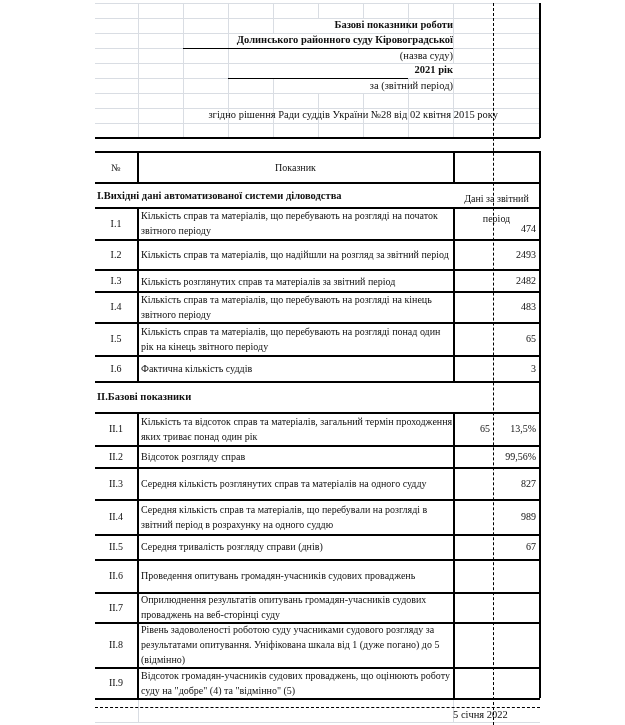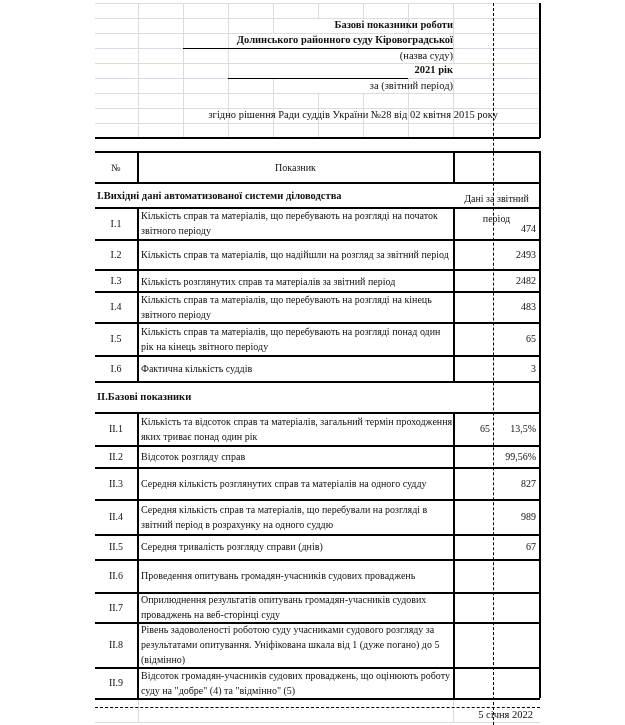--- a/index.html
+++ b/index.html
@@ -5,21 +5,21 @@
   html, body { margin:0; padding:0; background:#ffffff; }
   body { width:625px; height:725px; position:relative; overflow:hidden;
          font-family:"Liberation Serif", "DejaVu Serif", serif; color:#111; }
   .gl { position:absolute; background:#d9dde3; }
   .bl { position:absolute; background:#000; }
   .dash-v { position:absolute; width:0; border-left:1.4px dashed #000; }
   .dash-h { position:absolute; height:0; border-top:1.4px dashed #000; }
   .txt { position:absolute; font-size:10.5px; line-height:14px; white-space:nowrap; }
   .b { font-weight:bold; }
   .c { text-align:right; }
-  .r { text-align:right; }
+  .r { }
   .cell { position:absolute; display:flex; align-items:center; font-size:10px; line-height:15px; }
   .cell.num { justify-content:center; }
   .cell.val { justify-content:flex-end; padding-right:3px; box-sizing:border-box; }
   .cell.lbl { padding-left:3px; box-sizing:border-box; white-space:normal; }
   .sec { position:absolute; font-size:10.5px; font-weight:bold; display:flex; align-items:center; padding-left:2px; }
 </style>
 </head>
 <body>
 
 <div>

